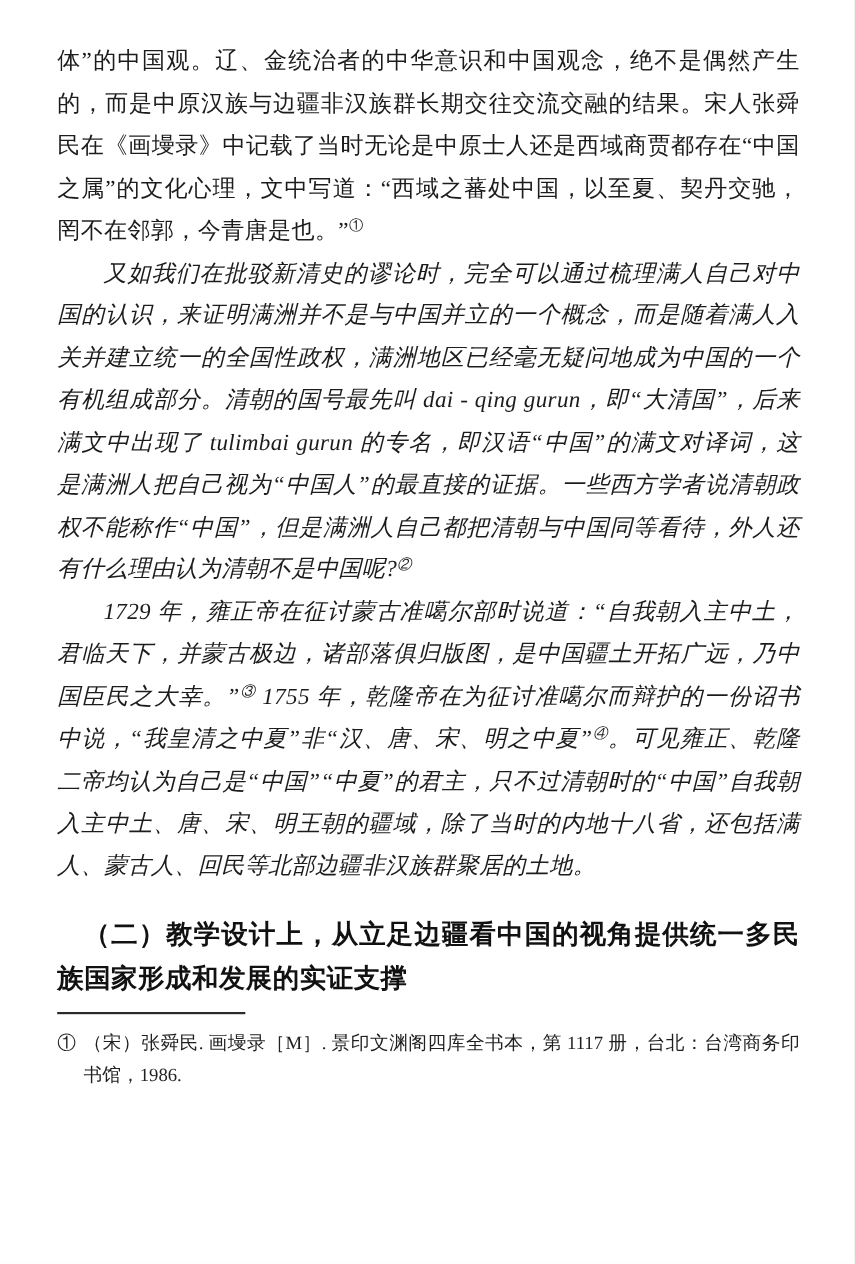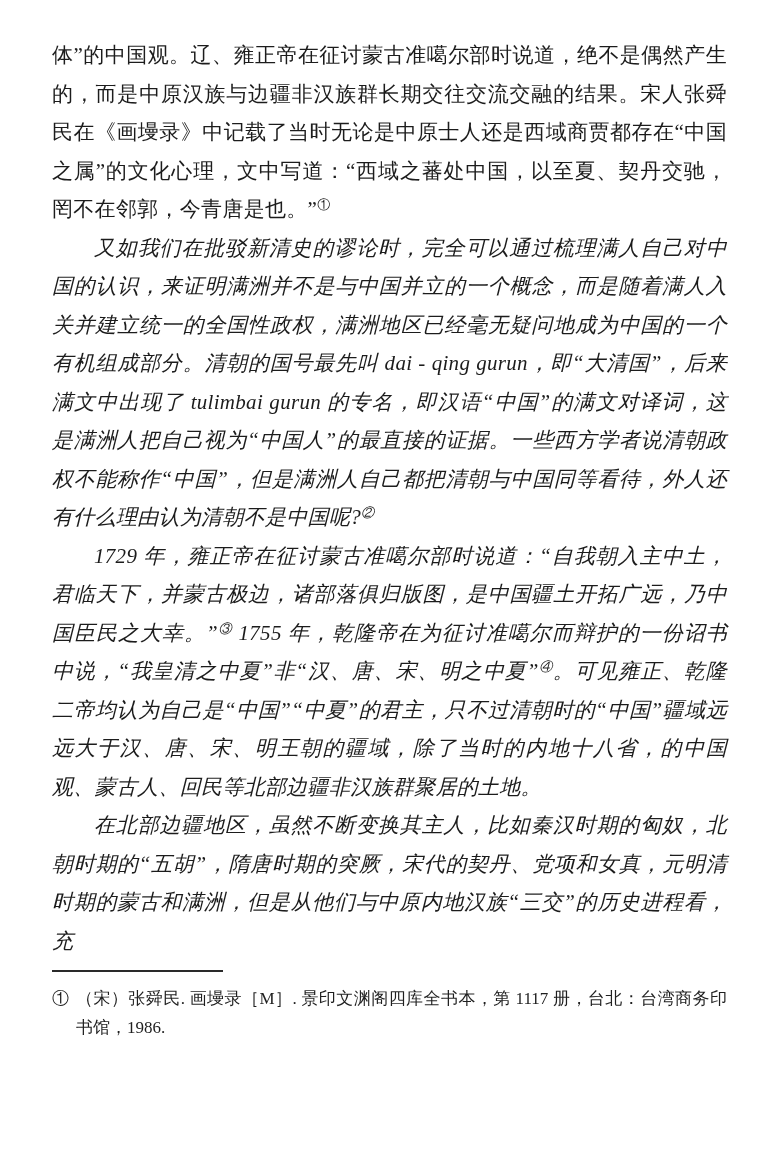--- a/index.html
+++ b/index.html
@@ -68,22 +68,22 @@
     position: absolute;
     left: 0;
     top: 0;
   }
 </style>
 </head>
 <body>
 
 <div class="page">
   <main class="body-text">
-      <p class="para"><span>体”的中国观。辽、雍正帝在征讨蒙古准噶尔部时说道，绝不是偶然产生的，而是中原汉族与边疆非汉族群长期交往交流交融的结果。宋人张舜民在《画墁录》中记载了当时无论是中原士人还是西域商贾都存在“中国之属”的文化心理，文中写道：“西域之蕃处中国，以至夏、契丹交驰，罔不在邻郭，今青唐是也。”</span><span class="noteref">①</span></p>
+      <p class="para"><span>体”的中国观。辽、金统治者的中华意识和中国观念，绝不是偶然产生的，而是中原汉族与边疆非汉族群长期交往交流交融的结果。宋人张舜民在《画墁录》中记载了当时无论是中原士人还是西域商贾都存在“中国之属”的文化心理，文中写道：“西域之蕃处中国，以至夏、契丹交驰，罔不在邻郭，今青唐是也。”</span><span class="noteref">①</span></p>
       <p class="para indent"><span>又如我们在批驳新清史的谬论时，完全可以通过梳理满人自己对中国的认识，来证明满洲并不是与中国并立的一个概念，而是随着满人入关并建立统一的全国性政权，满洲地区已经毫无疑问地成为中国的一个有机组成部分。清朝的国号最先叫 dai - qing gurun，即“大清国”，后来满文中出现了 tulimbai gurun 的专名，即汉语“中国”的满文对译词，这是满洲人把自己视为“中国人”的最直接的证据。一些西方学者说清朝政权不能称作“中国”，但是满洲人自己都把清朝与中国同等看待，外人还有什么理由认为清朝不是中国呢?</span><span class="noteref">②</span></p>
-      <p class="para indent"><span>1729 年，雍正帝在征讨蒙古准噶尔部时说道：“自我朝入主中土，君临天下，并蒙古极边，诸部落俱归版图，是中国疆土开拓广远，乃中国臣民之大幸。”</span><span class="noteref">③</span><span> 1755 年，乾隆帝在为征讨准噶尔而辩护的一份诏书中说，“我皇清之中夏”非“汉、唐、宋、明之中夏”</span><span class="noteref">④</span><span>。可见雍正、乾隆二帝均认为自己是“中国”“中夏”的君主，只不过清朝时的“中国”疆域远远大于汉、唐、宋、明王朝的疆域，除了当时的内地十八省，的中国观、蒙古人、回民等北部边疆非汉族群聚居的土地。</span></p>
-      <p class="para indent"><span>在北部边疆地区，虽然不断变换其主人，比如秦汉时期的匈奴，北朝时期的“五胡”，隋唐时期的突厥，宋代的契丹、党项和女真，元明清时期的蒙古和满洲，但是从他们与中原内地汉族“三交”的历史进程看，充</span></p>
+      <p class="para indent"><span>1729 年，雍正帝在征讨蒙古准噶尔部时说道：“自我朝入主中土，君临天下，并蒙古极边，诸部落俱归版图，是中国疆土开拓广远，乃中国臣民之大幸。”</span><span class="noteref">③</span><span> 1755 年，乾隆帝在为征讨准噶尔而辩护的一份诏书中说，“我皇清之中夏”非“汉、唐、宋、明之中夏”</span><span class="noteref">④</span><span>。可见雍正、乾隆二帝均认为自己是“中国”“中夏”的君主，只不过清朝时的“中国”自我朝入主中土、唐、宋、明王朝的疆域，除了当时的内地十八省，还包括满人、蒙古人、回民等北部边疆非汉族群聚居的土地。</span></p>
+      <h2 class="heading">（二）教学设计上，从立足边疆看中国的视角提供统一多民族国家形成和发展的实证支撑</h2>
     </main>
   <hr class="fn-sep">
   <section class="footnotes">
       <div class="footnote"><span class="fn-marker">①</span><span>（宋）张舜民. 画墁录［M］. 景印文渊阁四库全书本，第 1117 册，台北：台湾商务印书馆，1986.</span></div>
     </section>
 </div>
 
 </body></html>

